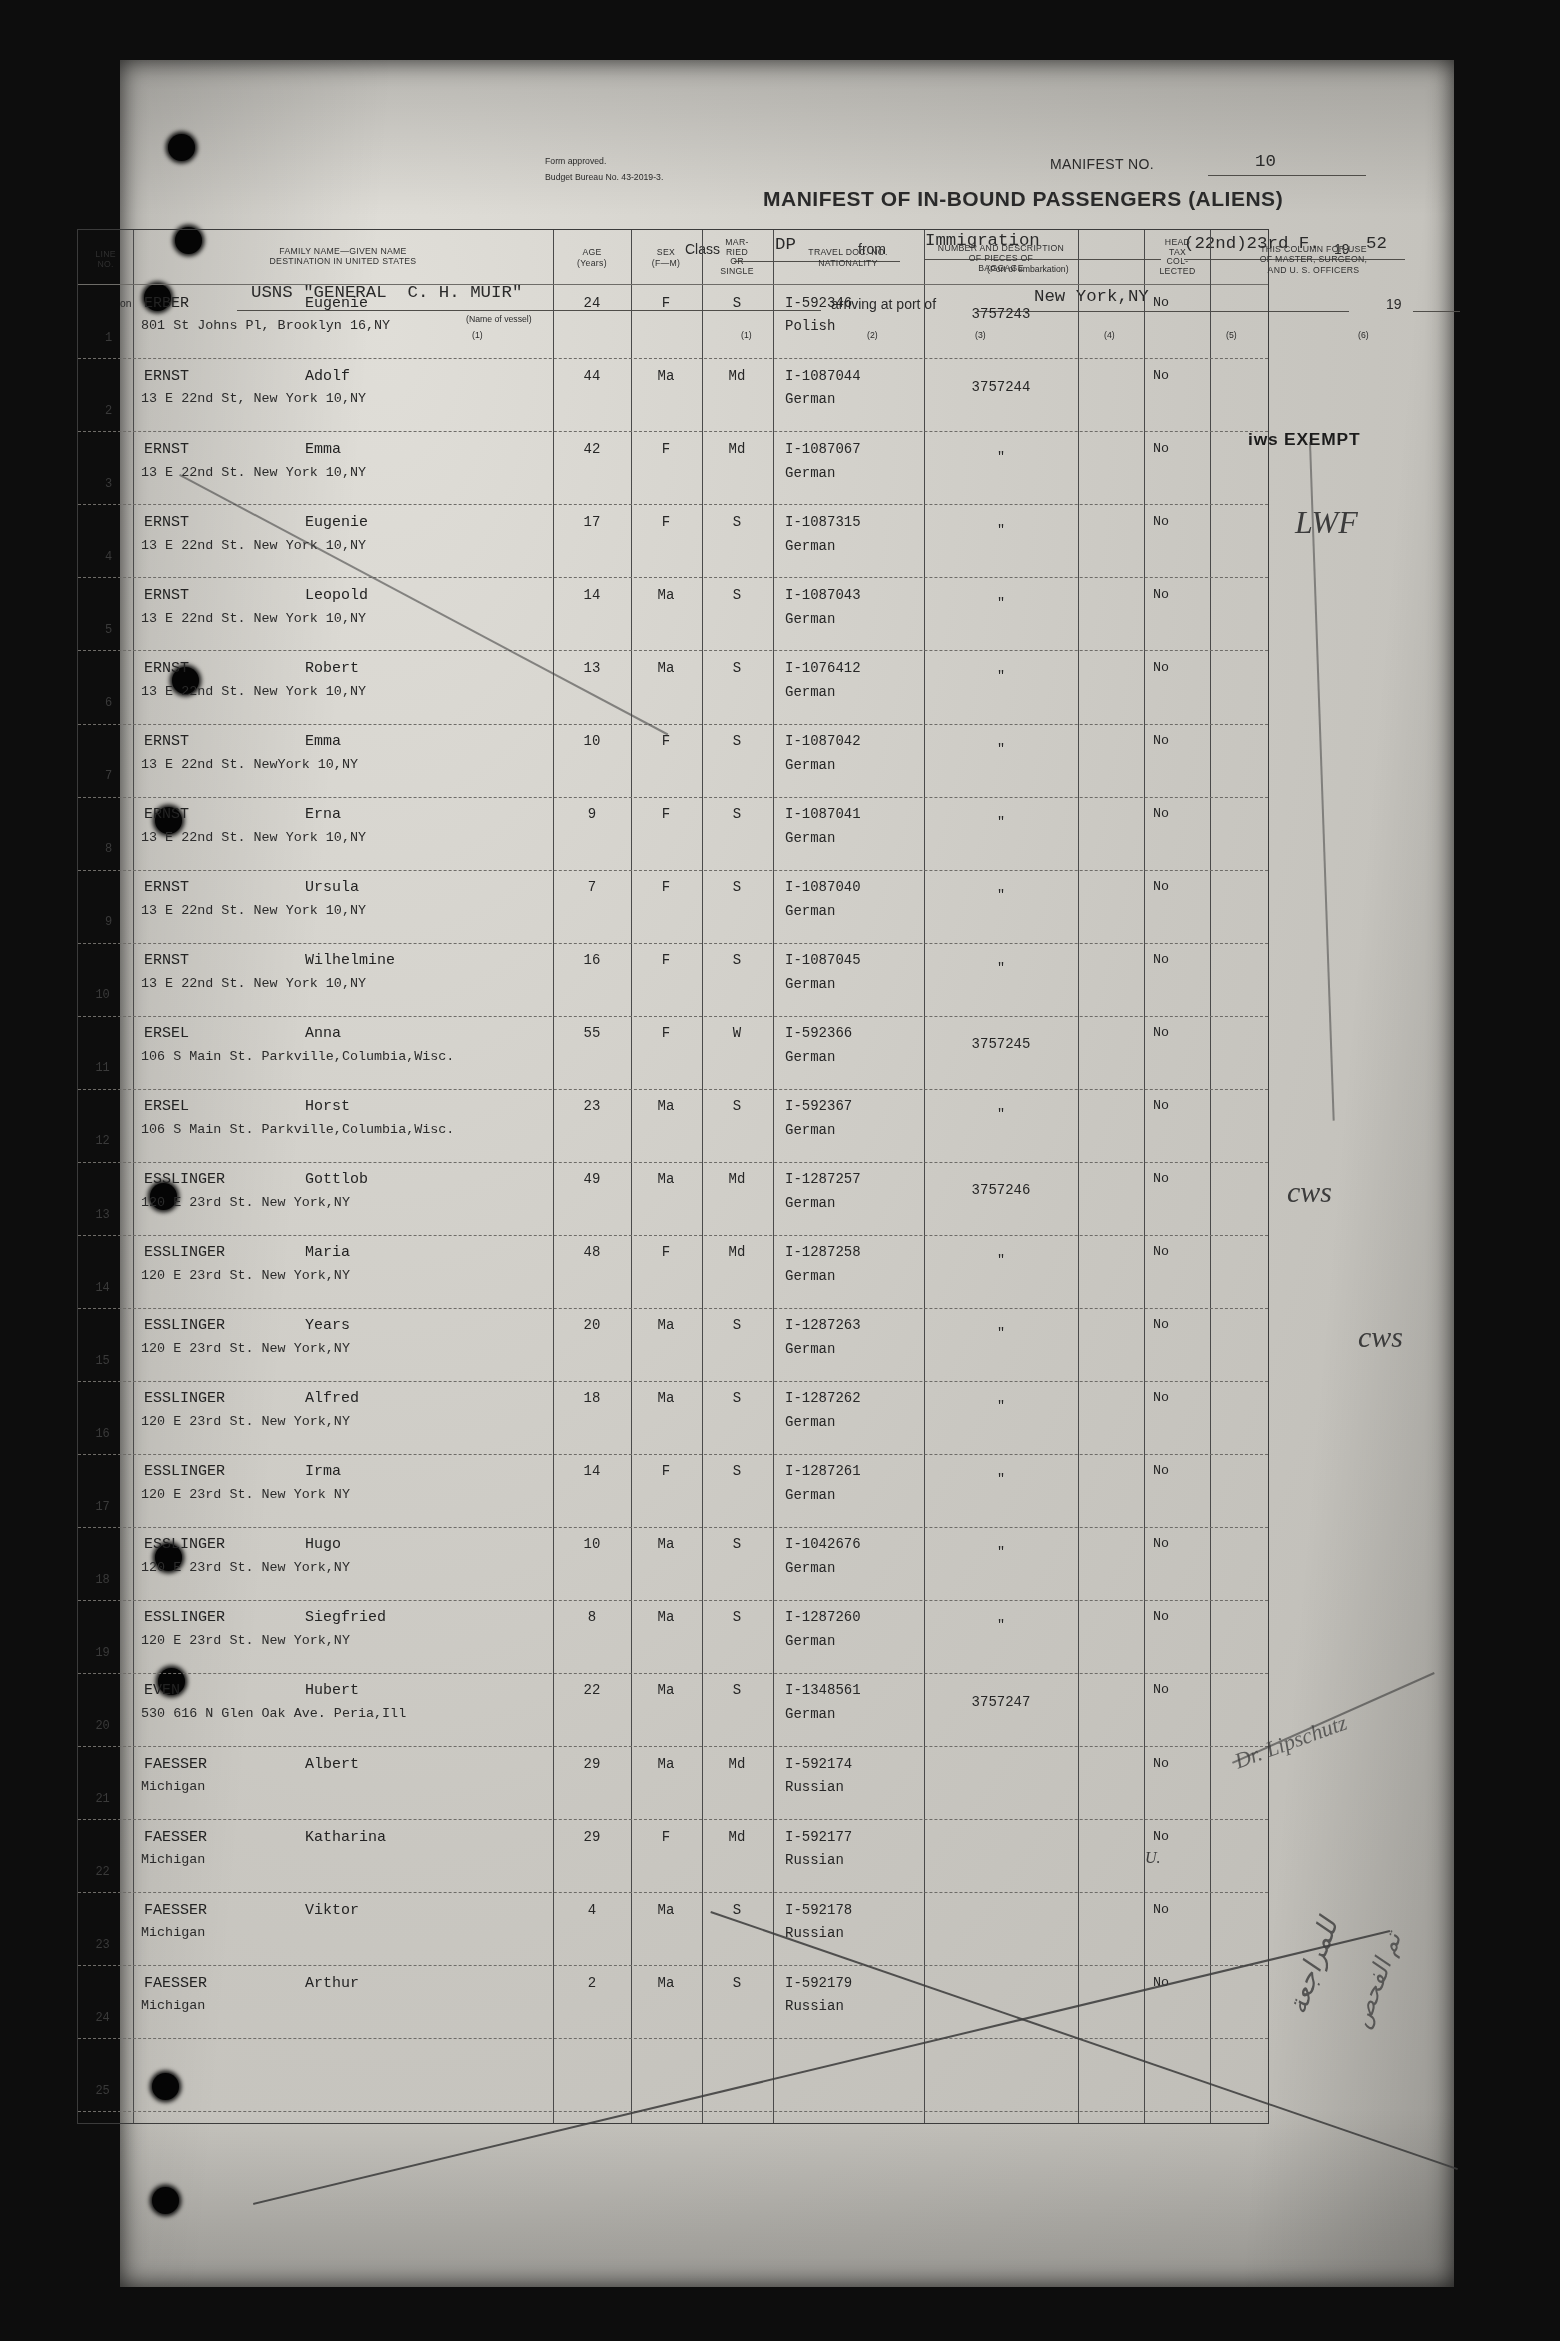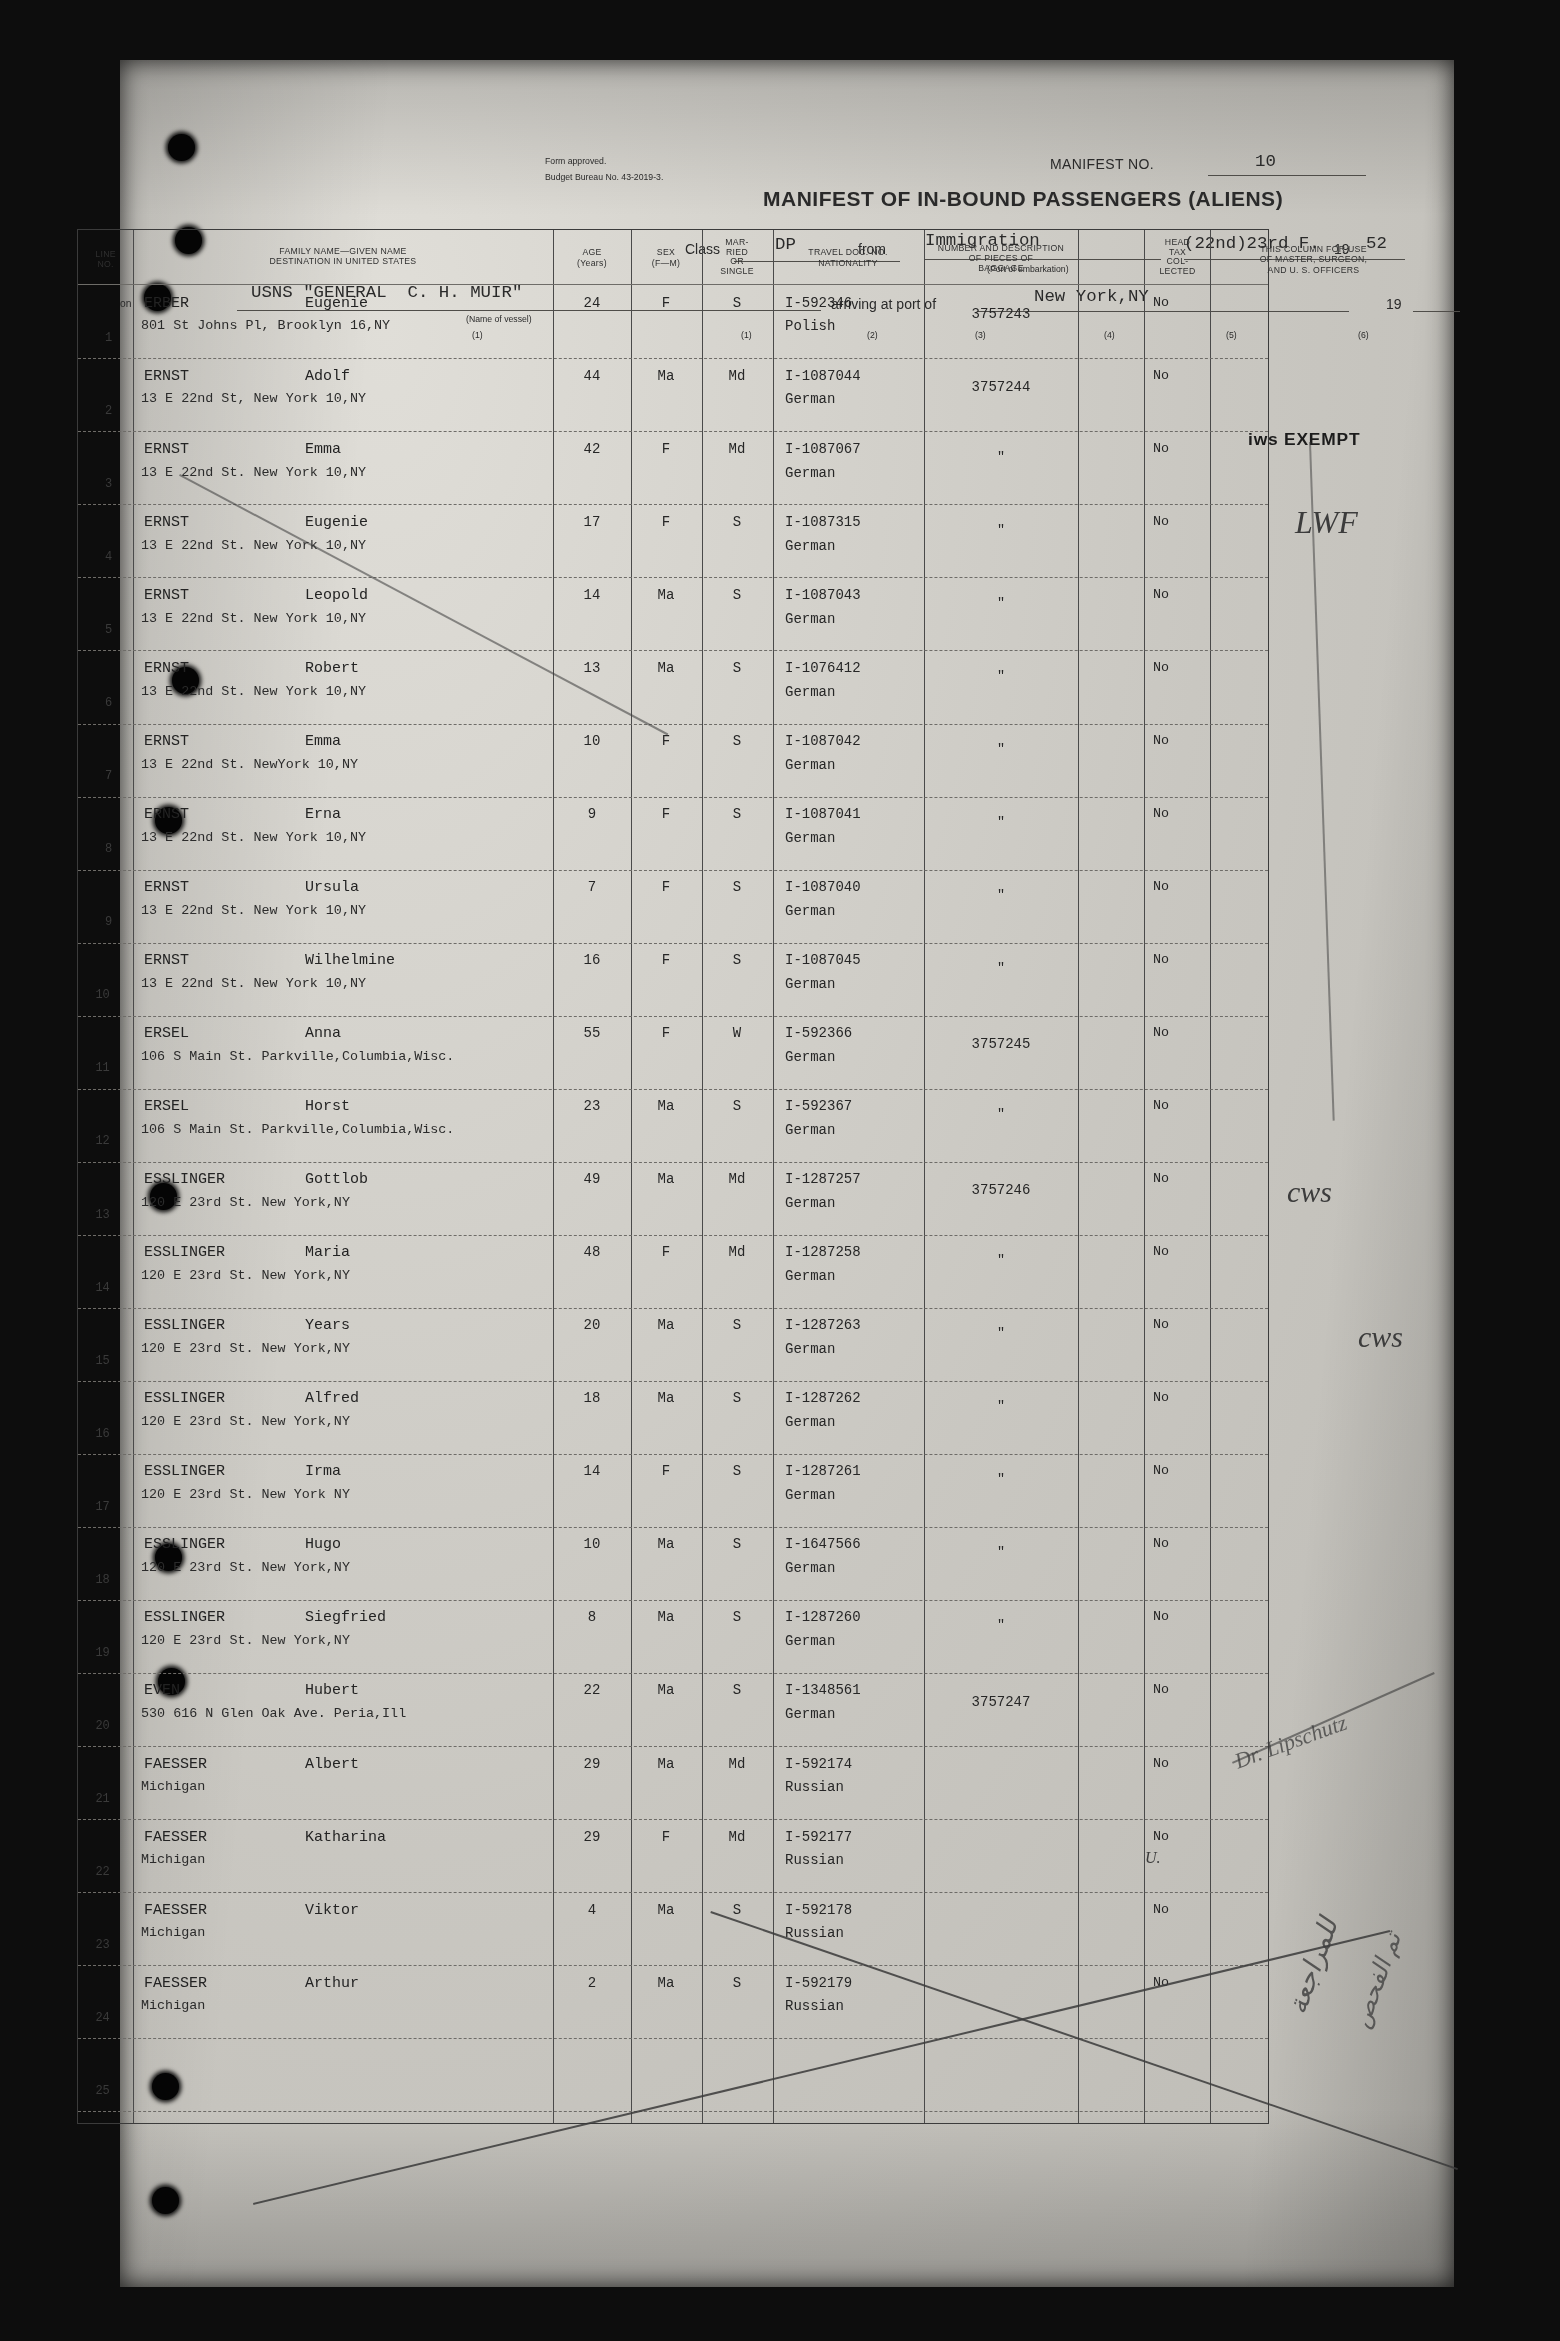--- a/index.html
+++ b/index.html
@@ -464,21 +464,21 @@
         <div class="cellc" style="left: 848px; top: 1241px; width: 150px; font-size: 13.4px;">"</div>
         <div class="celll" style="left: 1075px; top: 1233px; font-size: 13.4px;">No</div>
         <div class="hline dash" style="top: 1370px;"></div>
         <div class="rowno" style="left: 17.4px; top: 1343px;">18</div>
         <div class="cellname" style="left: 66px; top: 1306px;">ESSLINGER</div>
         <div class="cellname" style="left: 227px; top: 1306px;">Hugo</div>
         <div class="celldest" style="left: 63px; top: 1330px;">120 E 23rd St. New York,NY</div>
         <div class="cellc" style="left: 477px; top: 1306px; width: 74px;">10</div>
         <div class="cellc" style="left: 554px; top: 1306px; width: 68px;">Ma</div>
         <div class="cellc" style="left: 625px; top: 1306px; width: 68px;">S</div>
-        <div class="celll" style="left: 707px; top: 1306px;">I-1647566</div>
+        <div class="celll" style="left: 707px; top: 1306px;">I-1042676</div>
         <div class="celll" style="left: 707px; top: 1330px;">German</div>
         <div class="cellc" style="left: 848px; top: 1314px; width: 150px; font-size: 13.4px;">"</div>
         <div class="celll" style="left: 1075px; top: 1306px; font-size: 13.4px;">No</div>
         <div class="hline dash" style="top: 1443px;"></div>
         <div class="rowno" style="left: 17.4px; top: 1416px;">19</div>
         <div class="cellname" style="left: 66px; top: 1379px;">ESSLINGER</div>
         <div class="cellname" style="left: 227px; top: 1379px;">Siegfried</div>
         <div class="celldest" style="left: 63px; top: 1403px;">120 E 23rd St. New York,NY</div>
         <div class="cellc" style="left: 477px; top: 1379px; width: 74px;">8</div>
         <div class="cellc" style="left: 554px; top: 1379px; width: 68px;">Ma</div>

